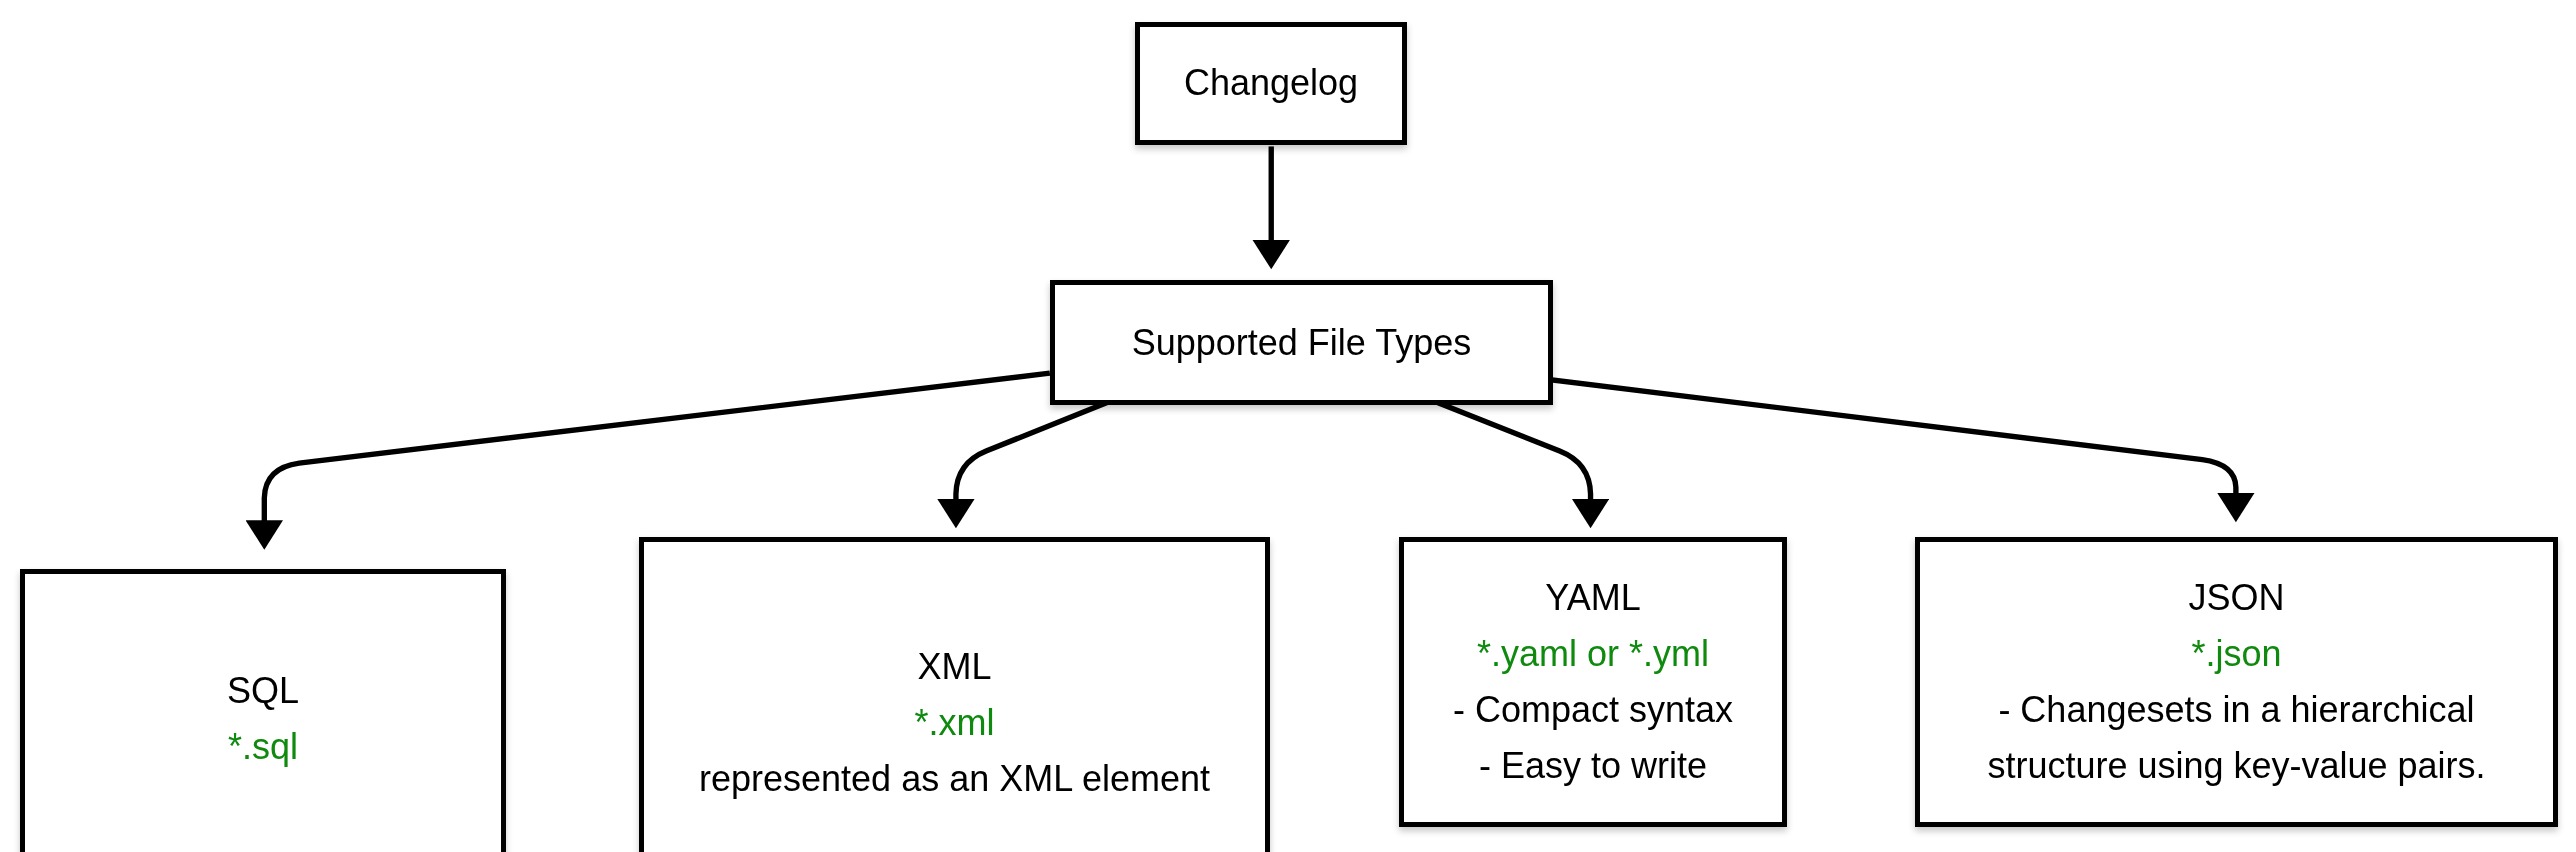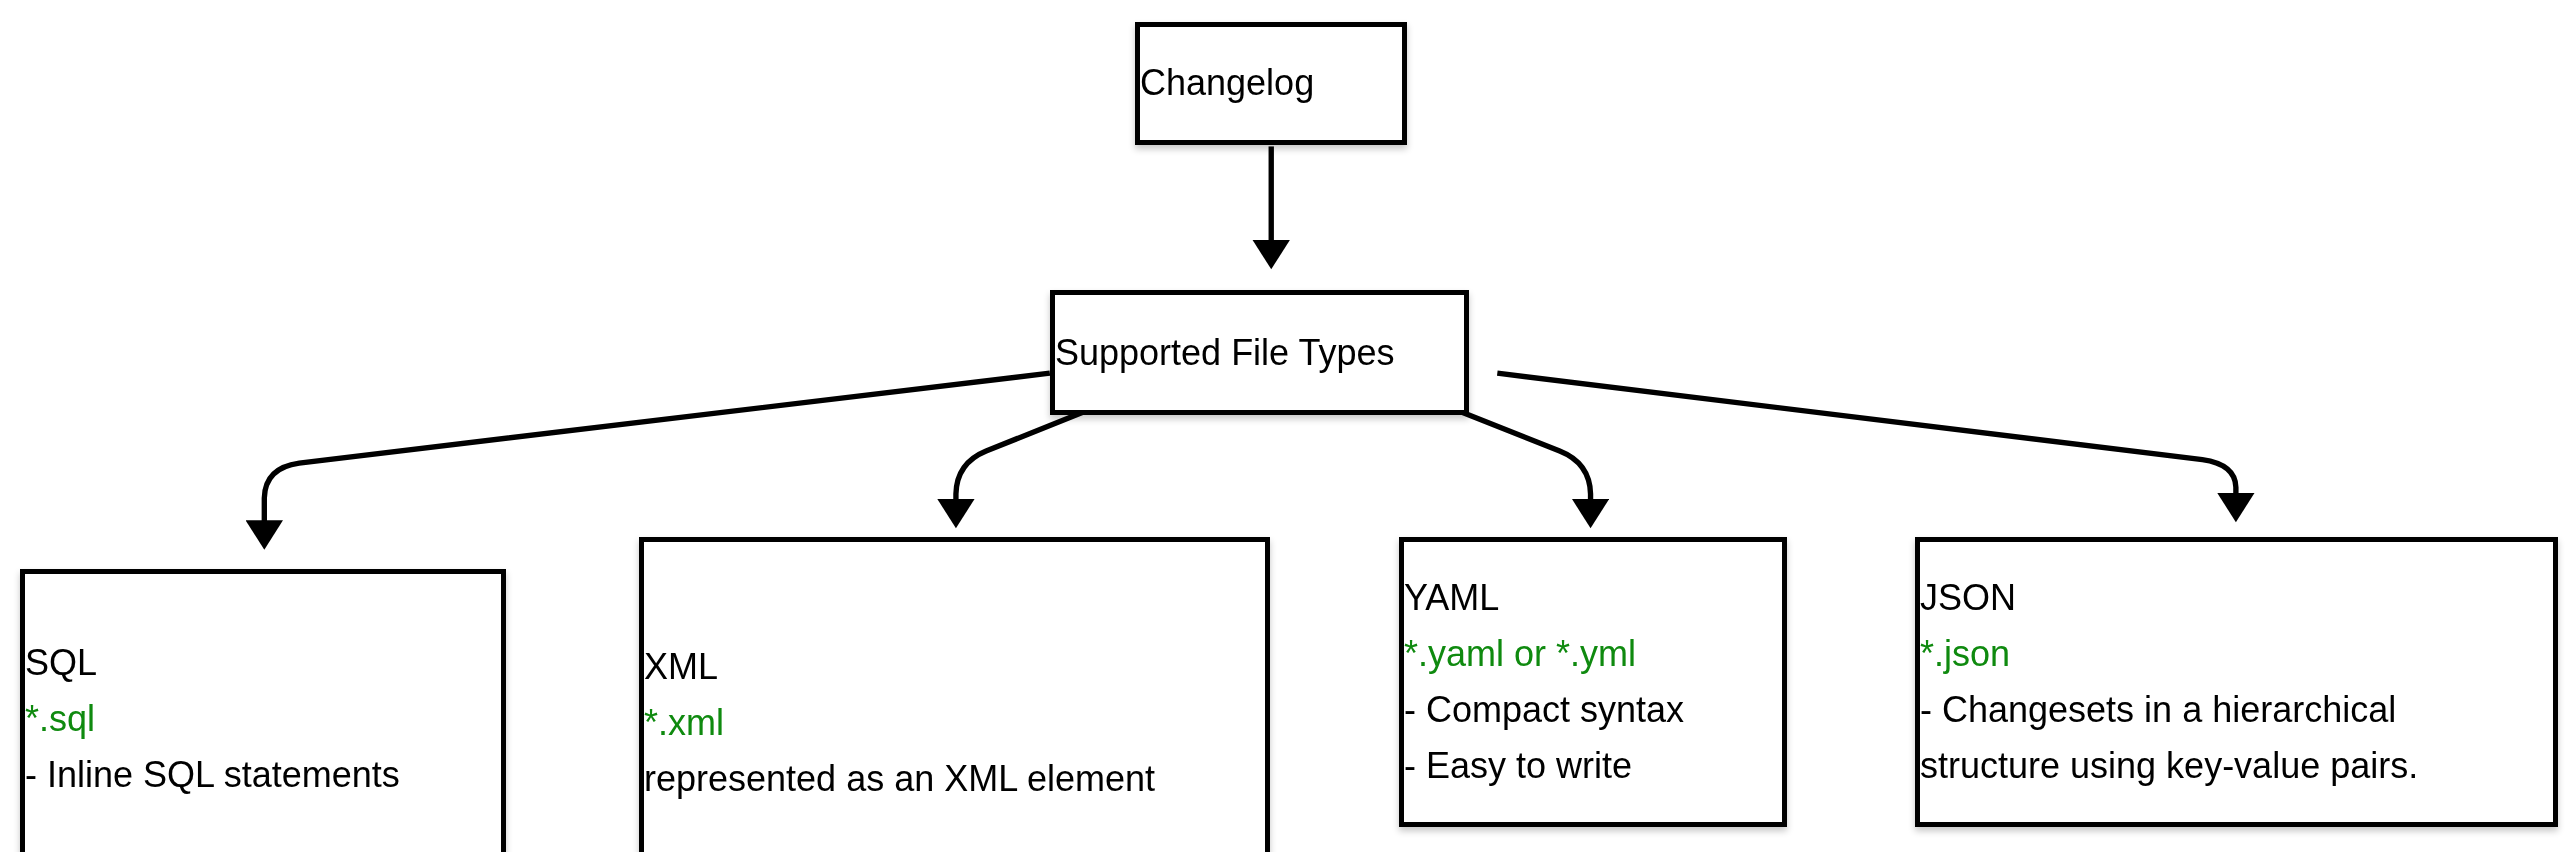--- a/index.html
+++ b/index.html
@@ -24,31 +24,31 @@
     height: 853px;
   }
   .node {
     position: absolute;
     box-sizing: border-box;
     background: #ffffff;
     border: 5.4px solid #000000;
     box-shadow: 0 4px 6.7px rgba(0,0,0,0.22);
     display: flex;
     flex-direction: column;
-    align-items: flex-start;
+    align-items: center;
     justify-content: center;
     text-align: center;
     font-size: 36px;
     line-height: 56px;
     white-space: nowrap;
   }
   .node .ext { color: var(--ext-color, #0F8A0F); }
   .node .line { display: block; }
   #node-changelog { left: 1135px; top: 21.5px;  width: 272px; height: 123px; }
-  #node-hub       { left: 1050px; top: 290px; width: 419px; height: 125px; }
+  #node-hub       { left: 1050px; top: 280px; width: 503px; height: 125px; }
   #node-sql       { left: 20px;   top: 569px; width: 486px; height: 300px; }
   #node-xml       { left: 639px;  top: 537px; width: 631px; height: 372px; }
   #node-yaml      { left: 1399px; top: 537px; width: 388px; height: 290px; }
   #node-json      { left: 1915px; top: 537px; width: 643px; height: 290px; }
 </style>
 </head>
 <body>
 
 <div id="canvas" style="--ext-color: #0F8A0F;">
 
@@ -71,21 +71,20 @@
     <span class="line">Changelog</span>
   </div>
 
   <div class="node" id="node-hub">
     <span class="line">Supported File Types</span>
   </div>
 
   <div class="node" id="node-sql">
     <span class="line title">SQL</span>
     <span class="line ext">*.sql</span>
-    <span class="line desc">- Inline SQL statements</span>
   </div>
 
   <div class="node" id="node-xml">
     <span class="line title">XML</span>
     <span class="line ext">*.xml</span>
     <span class="line desc">represented as an XML element</span>
   </div>
 
   <div class="node" id="node-yaml">
     <span class="line title">YAML</span>

